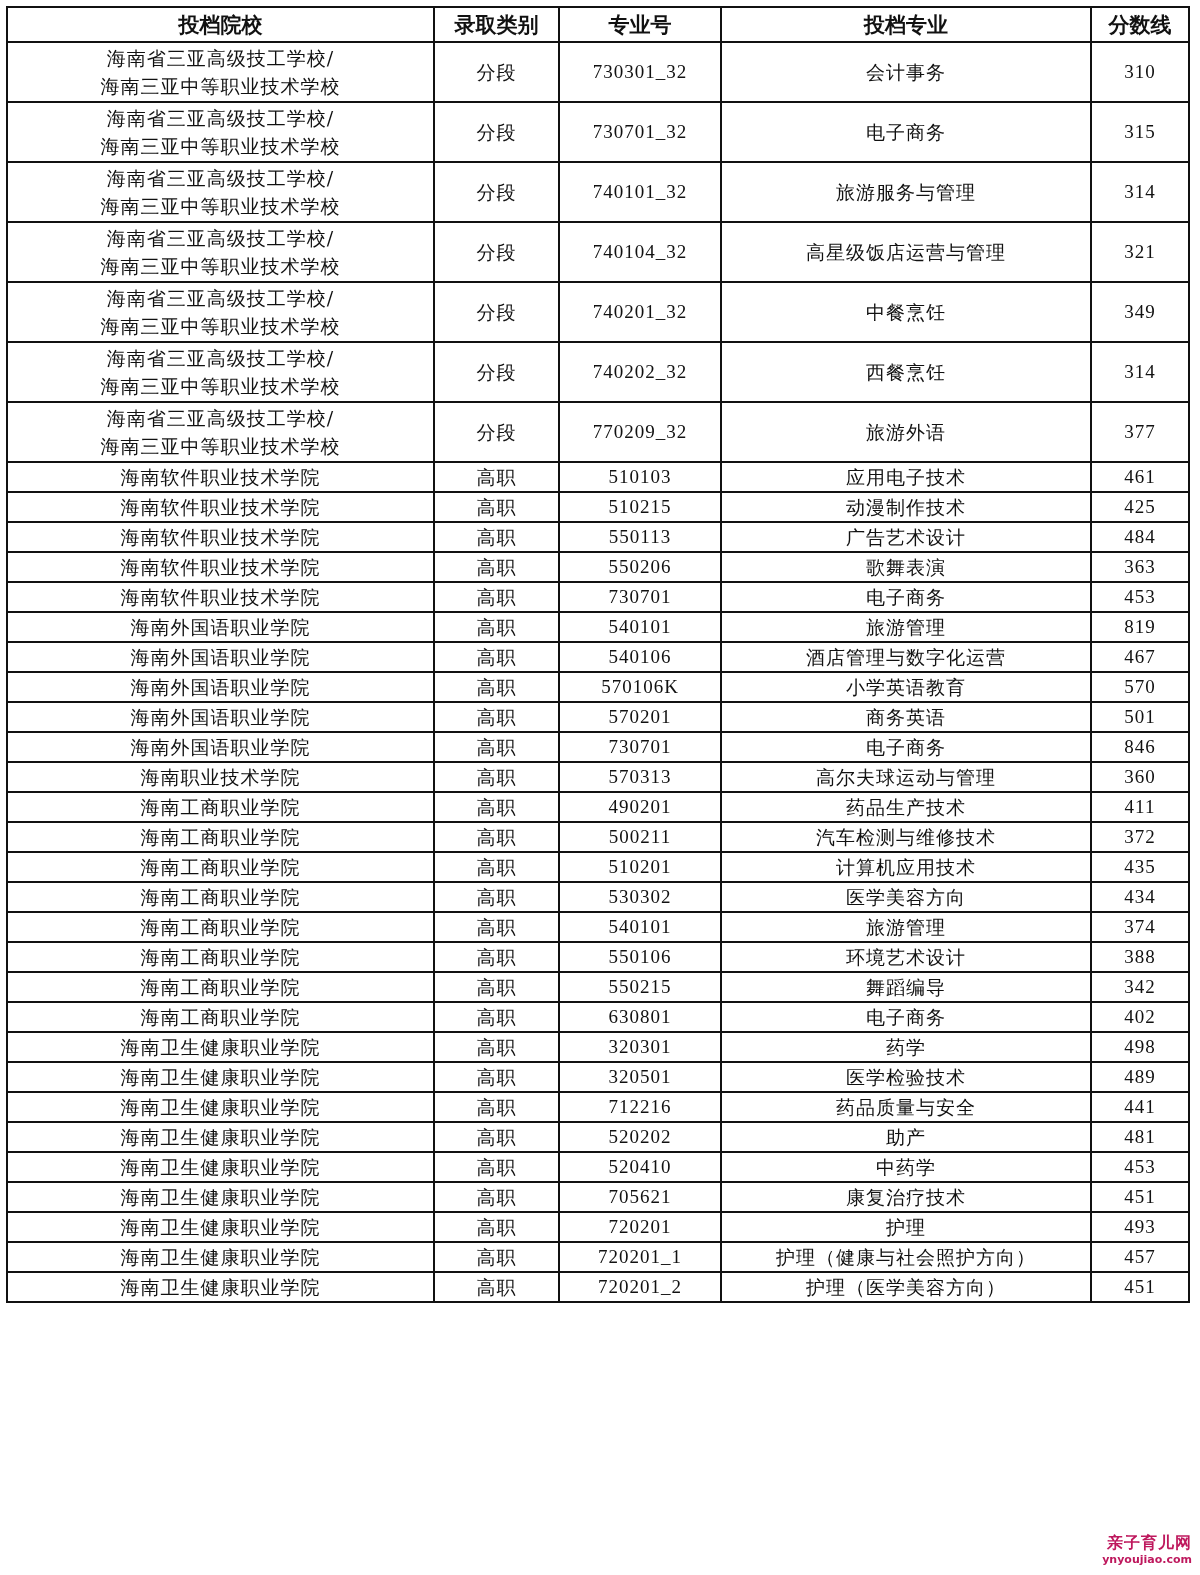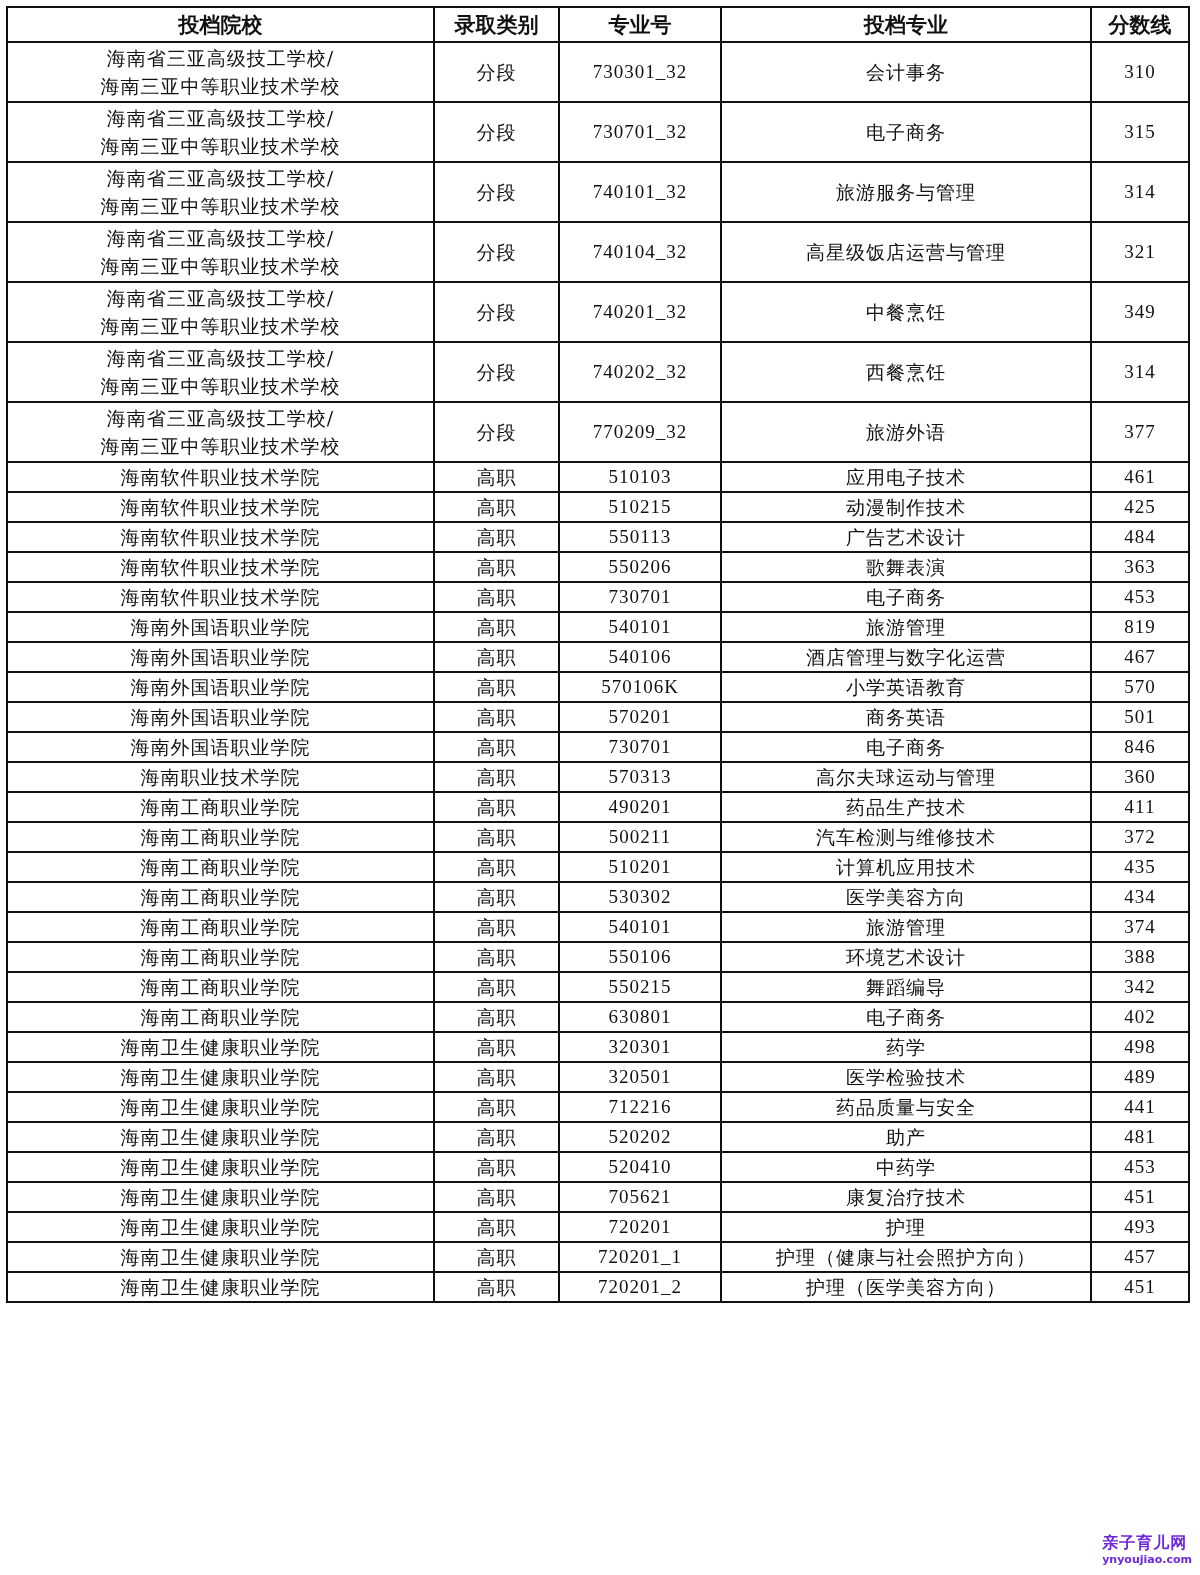--- a/index.html
+++ b/index.html
@@ -11,21 +11,21 @@
            vertical-align:middle; padding:0; overflow:hidden; white-space:nowrap; }
     table.admissions th { height:33px; font-family:Liberation Mono, monospace;
            font-size:21px; font-weight:bold; letter-spacing:0px; }
     table.admissions td { font-size:19px; letter-spacing:1px; }
     tr.double td { height:58px; line-height:28px; }
     tr.single td { height:28px; line-height:26px; }
     td.num { font-family:"Liberation Serif","DejaVu Serif",serif; font-size:21px; letter-spacing:0; }
     .footer { position:absolute; top:1573px; left:0; width:1200px; text-align:center;
            font-size:17px; font-family:"DejaVu Serif","Liberation Serif",serif; }
     .footer span { position:relative; left:-2px; }
-    .watermark { position:absolute; right:8px; top:1534px; text-align:left; color:#6d28d9;
+    .watermark { position:absolute; right:8px; top:1534px; text-align:right; color:#be185d;
            font-family:"DejaVu Sans","Liberation Sans",sans-serif; font-weight:bold; line-height:17px; }
     .watermark .wm-cn { font-size:16px; letter-spacing:1px; }
     .watermark .wm-url { font-size:11px; }
   </style>
 </head>
 <body>
 
 <table class="admissions">
   <colgroup>
     <col style="width:427px">

